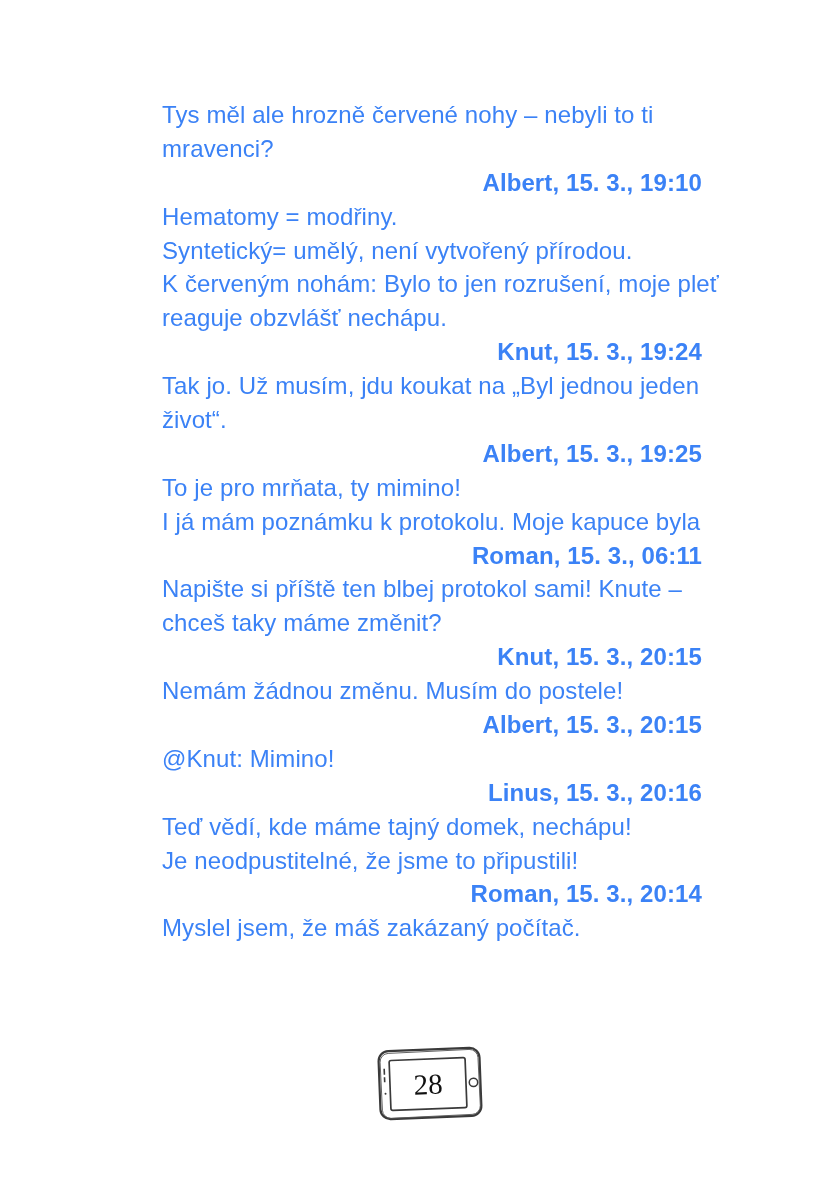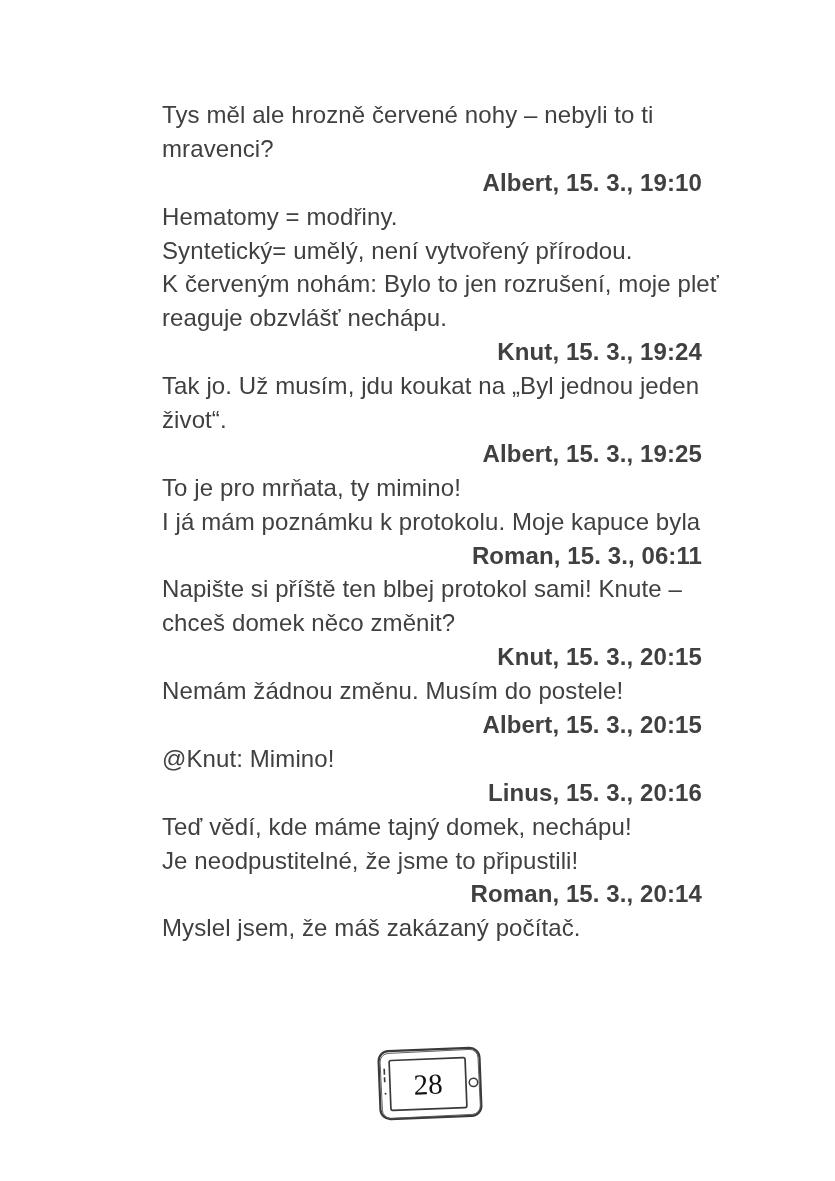--- a/index.html
+++ b/index.html
@@ -17,21 +17,21 @@
   .page {
     position: absolute;
     inset: 0;
     background: #ffffff;
   }
   .transcript {
     position: absolute;
     left: 162px;
     top: 98px;
     width: 540px;
-    color: #404040;
+    color: #3b82f6;
   }
   .line {
     font-size: 24px;
     line-height: 33.9px;
     height: 33.9px;
     white-space: nowrap;
     font-weight: 400;
     letter-spacing: 0.1px;
   }
   .line.bold {
@@ -96,21 +96,21 @@
       <div class="line">To je pro mrňata, ty mimino!</div>
 
 
       <div class="line">I já mám poznámku k protokolu. Moje kapuce byla</div>
 
 
       <div class="line bold">Roman, 15. 3., 06:11</div>
 
       <div class="line">Napište si příště ten blbej protokol sami! Knute –</div>
 
-      <div class="line">chceš domek něco změnit?</div>
+      <div class="line">chceš taky máme změnit?</div>
 
       <div class="line bold">Knut, 15. 3., 20:15</div>
 
       <div class="line">Nemám žádnou změnu. Musím do postele!</div>
 
       <div class="line bold">Albert, 15. 3., 20:15</div>
 
       <div class="line">@Knut: Mimino!</div>
 
       <div class="line bold">Linus, 15. 3., 20:16</div>

